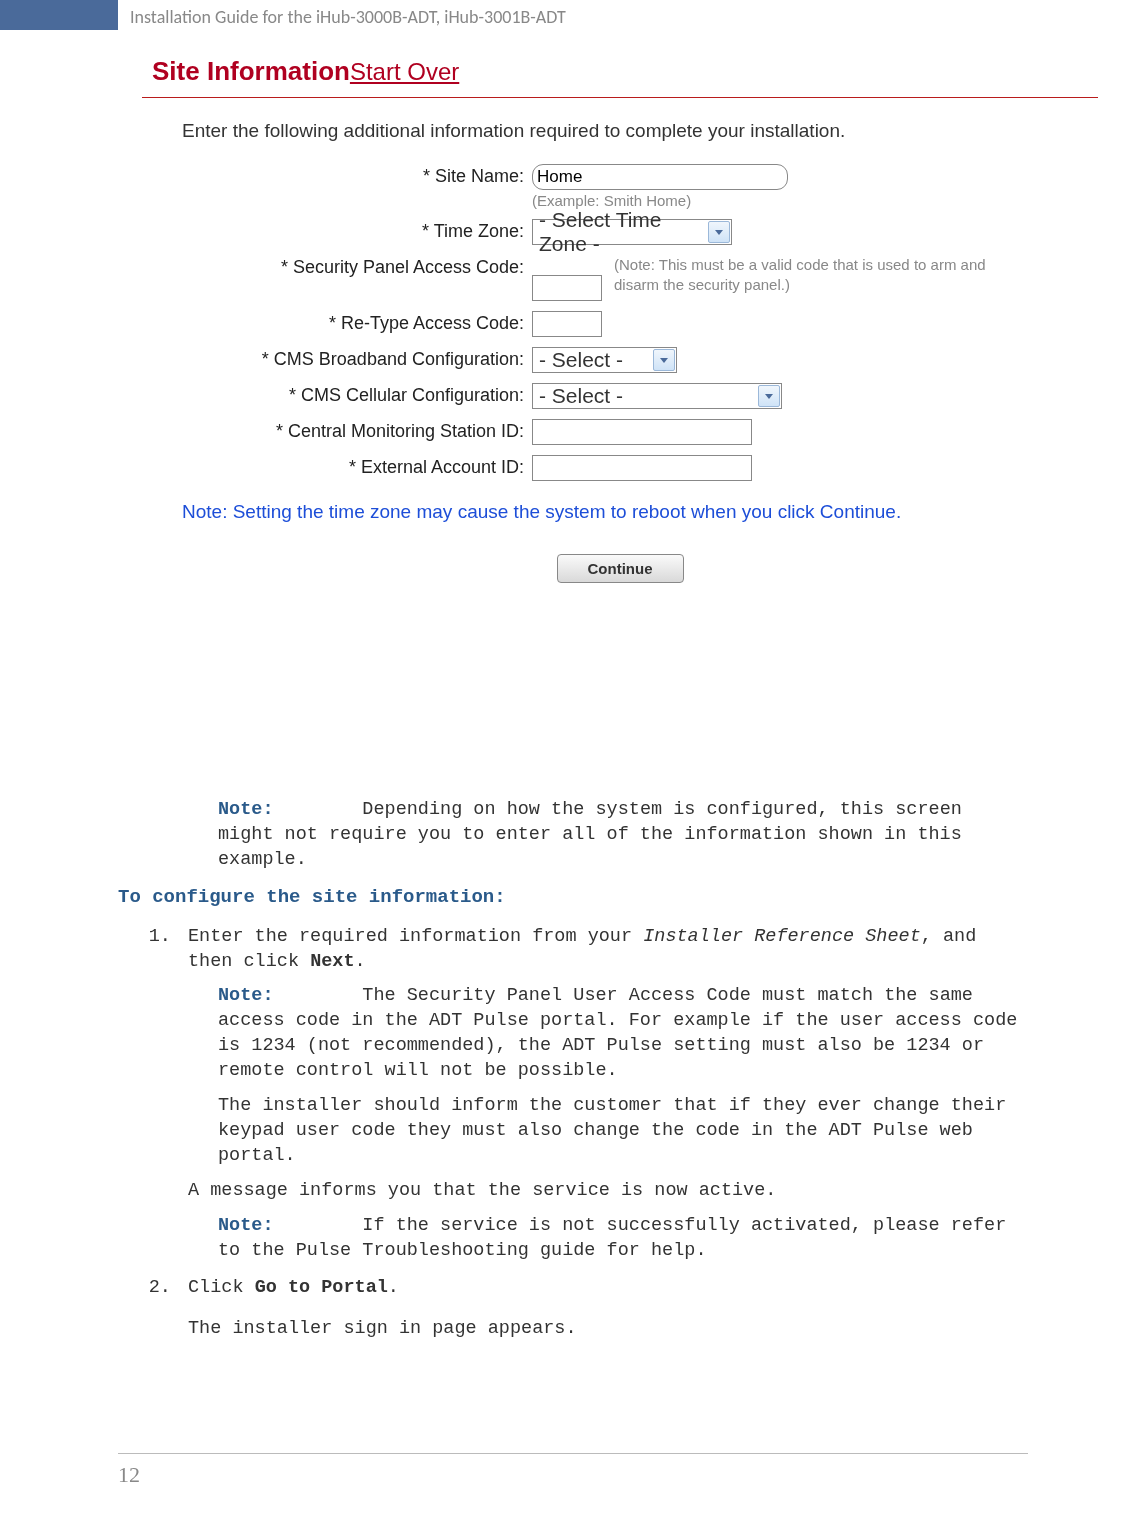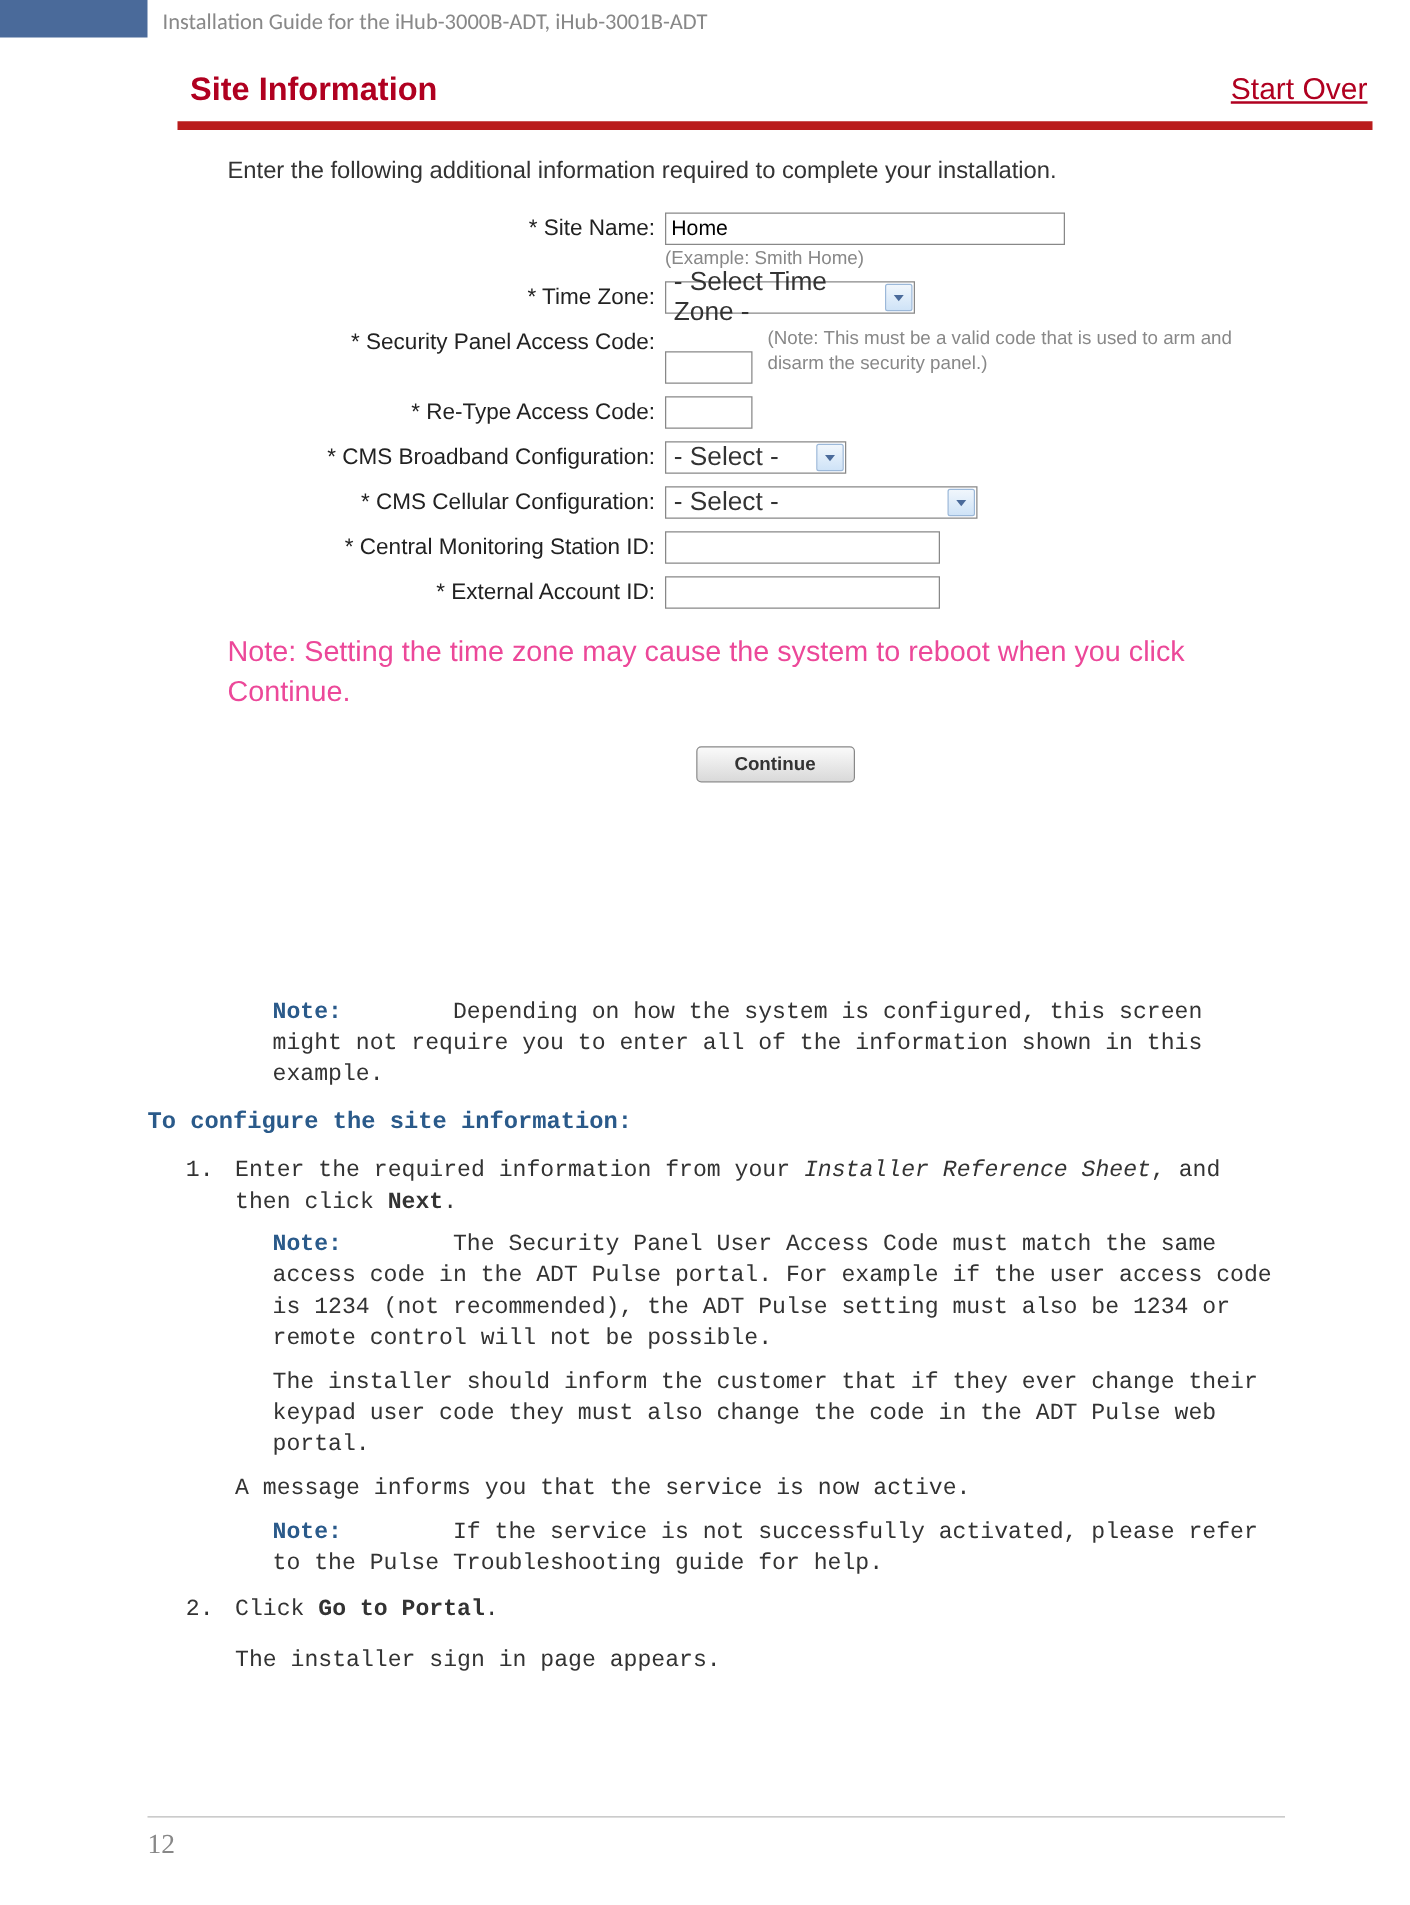--- a/index.html
+++ b/index.html
@@ -24,23 +24,22 @@
     color: #888;
     font-size: 18px;
   }
   .screenshot-area {
     position: absolute;
     top: 50px; left: 142px; right: 30px;
     font-family: Arial, Helvetica, sans-serif;
   }
   .si-header {
     display: flex;
-    justify-content: space-between;
     align-items: center;
-    border-bottom: 7px solid #b91c1c;
+    border-bottom: 1px solid #b91c1c;
     padding: 6px 4px 10px 10px;
   }
   .si-title {
     color: #b00020;
     font-size: 26px;
     font-weight: bold;
   }
   .si-start-over {
     color: #b00020;
     font-size: 24px;
@@ -68,21 +67,21 @@
     padding-top: 2px;
   }
   .form-field { display: flex; flex-direction: column; }
   .text-input {
     border: 1px solid #888;
     height: 26px;
     font-size: 17px;
     padding: 0 4px;
     font-family: Arial;
   }
-  .site-name-input { width: 320px; }
+  .site-name-input { width: 256px; border-radius: 11px; }
   .hint-below { color: #888; font-size: 15px; margin-top: 2px; }
   .select-wrap {
     display: flex; align-items: center;
     border: 1px solid #888; background: #fff;
     height: 26px;
   }
   .select-text { flex: 1; padding: 0 6px; font-size: 21px; }
   .select-arrow {
     width: 22px; height: 22px;
     background: linear-gradient(#f0f6fc, #cfe3f7);
@@ -98,22 +97,22 @@
     border-top: 5px solid #4a6a9a;
   }
   .side-note {
     color: #888; font-size: 15px;
     margin-left: 12px; width: 380px;
     line-height: 1.3;
   }
   .row-with-note { display:flex; align-items:flex-start; }
   .si-note {
     margin: 18px 0 0 40px;
-    font-size: 23px;
-    color: #ec4899;
+    font-size: 19px;
+    color: #1d4ed8;
     line-height: 1.4;
     max-width: 800px;
   }
   .continue-wrap { text-align: center; margin-top: 28px; }
   .continue-btn {
     display: inline-block;
     padding: 5px 30px;
     border: 1px solid #888;
     border-radius: 4px;
     background: linear-gradient(#fafafa, #d9d9d9);

